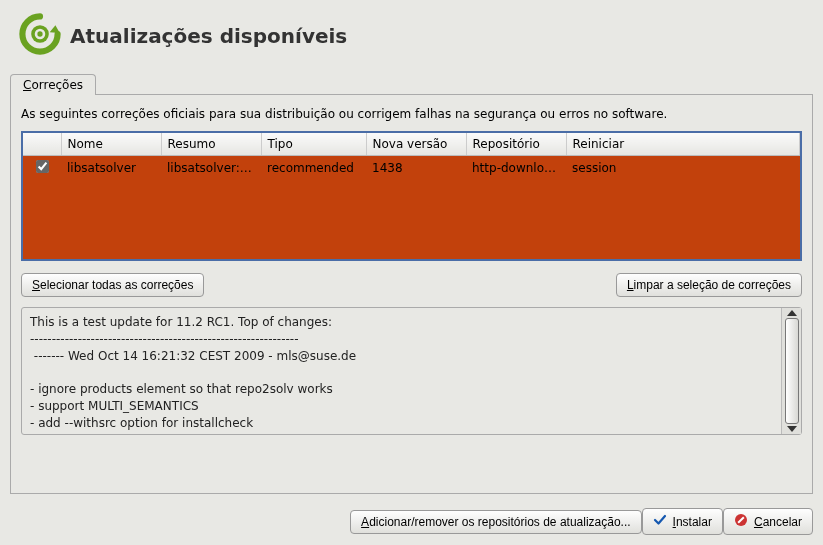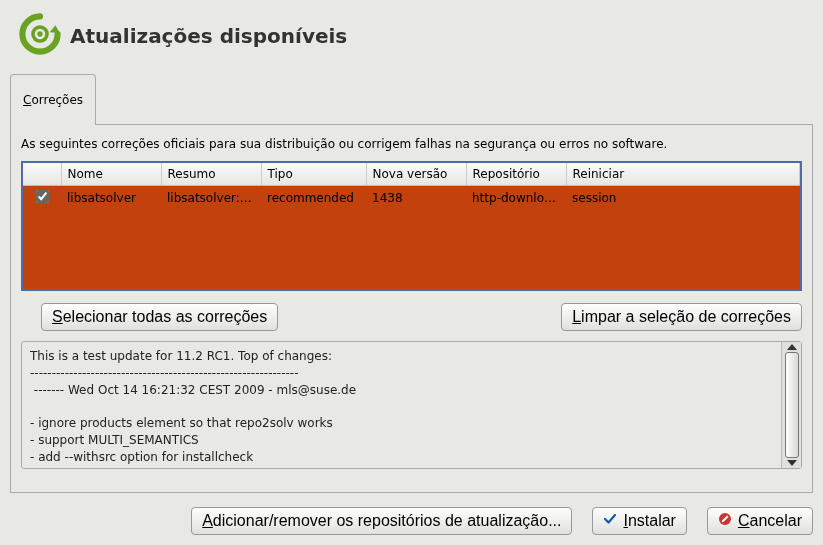--- a/index.html
+++ b/index.html
@@ -2,34 +2,34 @@
 <html><head>
 <meta charset="utf-8">
 <style>
 * { box-sizing: border-box; margin: 0; padding: 0; }
 body { font-family: "DejaVu Sans", Verdana, sans-serif; font-size: 12px; color: #000; background: #e8e8e4; width: 823px; height: 545px; overflow: hidden; position: relative; }
 .window { width: 823px; height: 545px; display: flex; flex-direction: column; padding: 12px 10px 10px 10px; }
 .header { display: flex; align-items: center; gap: 8px; margin-bottom: 14px; padding-left: 8px; }
 .header h1 { font-size: 20px; font-weight: bold; color: #333; }
 .logo svg { width: 44px; height: 44px; }
 .tab-strip { display: flex; position: relative; z-index: 2; }
-.tab { padding: 18px 12px; background: #e8e8e4; border: 1px solid #aaa; border-top-left-radius: 4px; border-top-right-radius: 4px; border-bottom: none; position: relative; top: 1px; cursor: pointer; }
+.tab { padding: 3px 12px; background: #e8e8e4; border: 1px solid #aaa; border-top-left-radius: 4px; border-top-right-radius: 4px; border-bottom: none; position: relative; top: 1px; cursor: pointer; }
 .tab .ul { text-decoration: underline; }
 .tab-content { border: 1px solid #aaa; border-radius: 0; border-top-left-radius: 0; padding: 12px 10px 10px 10px; flex: 1 1 auto; display: flex; flex-direction: column; min-height: 0; }
 .desc { font-size: 12px; margin-bottom: 10px; }
 .table-wrap { border: 2px solid #4a6da7; background: #c2410c; height: 130px; overflow: auto; }
 table { width: 100%; border-collapse: collapse; table-layout: fixed; }
 th { text-align: left; font-weight: normal; font-size: 12px; padding: 4px 6px; background: linear-gradient(#fafafa, #e6e6e2); border-right: 1px solid #ccc; border-bottom: 1px solid #bbb; position: sticky; top: 0; }
 td { font-size: 12px; padding: 4px 6px; white-space: nowrap; overflow: hidden; text-overflow: ellipsis; }
 tr.data td { border-bottom: 1px solid transparent; margin-top: 26px; }
 .col-check { width: 38px; }
 .checkbox-cell { text-align: center; }
 .checkbox-cell input { accent-color: #666; }
 .mid-buttons { display: flex; justify-content: space-between; margin-top: 12px; margin-bottom: 10px; }
-.btn { padding: 4px 10px; background: linear-gradient(#fefefe, #e0e0dc); border: 1px solid #999; border-radius: 4px; font-size: 16px; cursor: pointer; margin-left: 20px; }
+.btn { padding: 4px 10px; background: linear-gradient(#fefefe, #e0e0dc); border: 1px solid #999; border-radius: 4px; font-size: 12px; cursor: pointer; }
 .btn .ul { text-decoration: underline; }
 .details-wrap { display: flex; border: 1px solid #aaa; border-radius: 3px; background: #e8e8e4; height: 128px; }
 .details { flex: 1; padding: 6px 8px; font-size: 12px; line-height: 1.4; white-space: pre-wrap; overflow: hidden; color: #222; }
 .scroll-col { width: 20px; background: #e0e0dc; border-left: 1px solid #bbb; display: flex; flex-direction: column; align-items: center; justify-content: space-between; padding: 2px 0; }
 .scroll-arrow { width: 0; height: 0; border-left: 5px solid transparent; border-right: 5px solid transparent; cursor: pointer; }
 .scroll-up { border-bottom: 6px solid #333; }
 .scroll-down { border-top: 6px solid #333; }
 .scroll-thumb { flex: 1; width: 14px; margin: 2px 0; border: 1px solid #777; border-radius: 3px; background: linear-gradient(to right, #fff, #d8d8d4); }
 .footer { display: flex; justify-content: flex-end; align-items: center; padding-top: 14px; }
 .footer-right { display: flex; gap: 0; }

